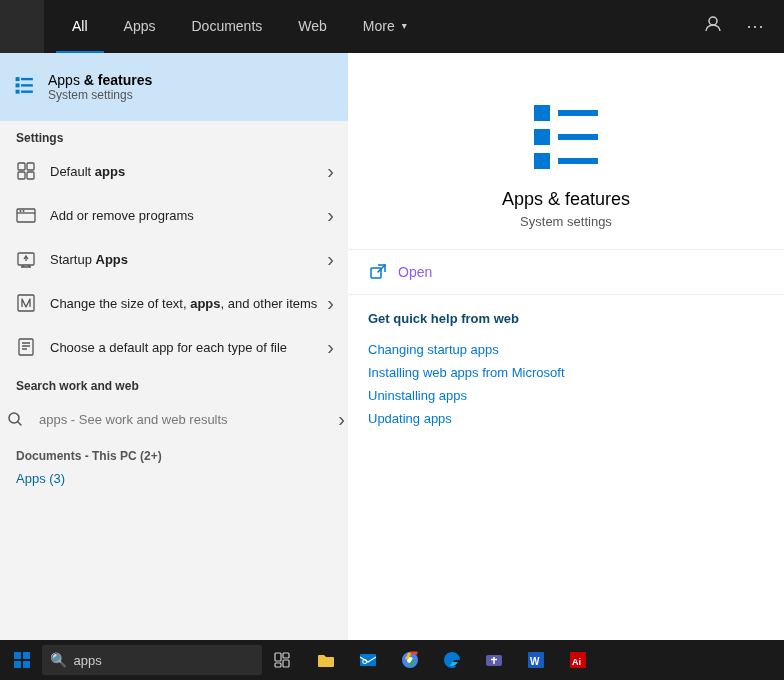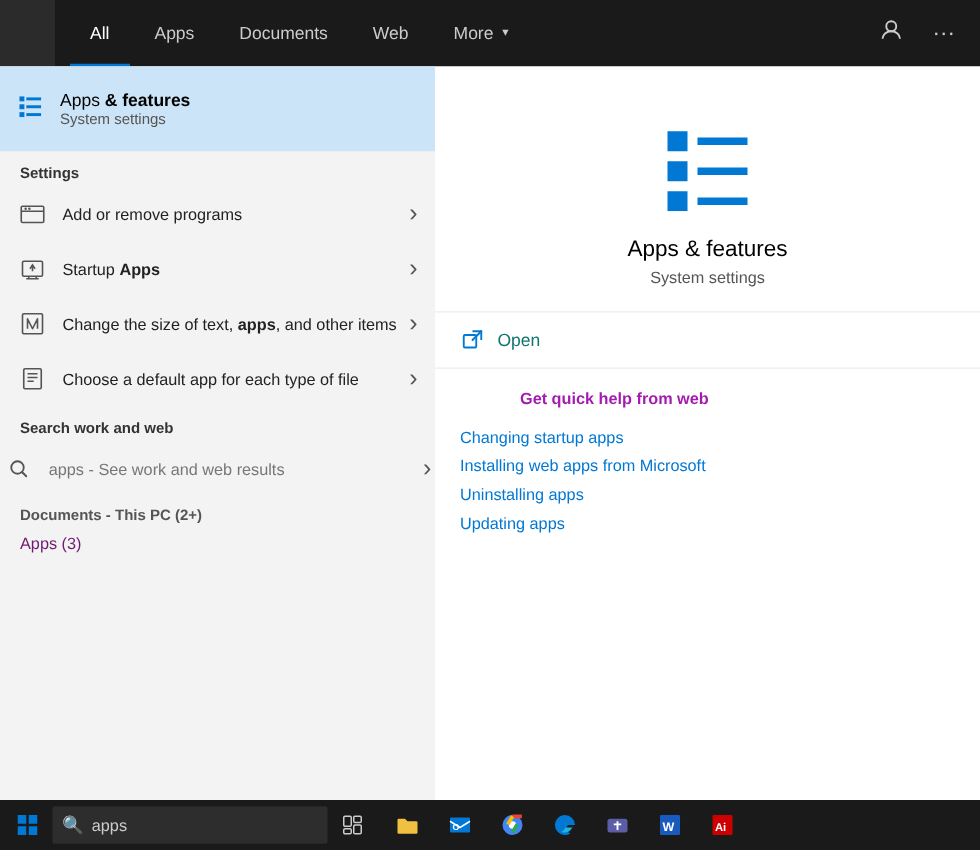--- a/index.html
+++ b/index.html
@@ -153,21 +153,21 @@
 
     
     .documents-header {
       font-size: 12px;
       color: #555;
       font-weight: 600;
       padding: 8px 16px 4px;
     }
     .apps-text {
       font-size: 13px;
-      color: #701a75;
+      color: #0369a1;
       padding: 4px 16px 8px;
     }
 
     
     .right-panel {
       flex: 1;
       background: #fff;
       display: flex;
       flex-direction: column;
       padding: 0;
@@ -214,32 +214,31 @@
       width: 20px;
       height: 20px;
       display: flex;
       align-items: center;
       justify-content: center;
       color: #0078d4;
       font-size: 16px;
     }
     .open-label {
       font-size: 14px;
-      color: #0f766e;
+      color: #8b5cf6;
     }
 
     .quick-help {
       padding: 16px 20px 8px;
     }
     .quick-help-title {
       font-size: 13px;
       font-weight: 600;
-      color: #a21caf;
+      color: #0c4a6e;
       margin-bottom: 12px;
-      margin-left: 48px;
     }
     .help-link {
       font-size: 13px;
       color: #0078d4;
       padding: 4px 0;
       cursor: pointer;
       display: block;
     }
 
     
@@ -357,20 +356,34 @@
         <div class="best-match-subtitle">
           <span>System settings</span>
         </div>
       </div>
     </div>
 
     <div class="section-header">
       <span>Settings</span>
     </div>
 
+    <div class="menu-item">
+      <div class="menu-item-icon">
+        <svg width="20" height="20" viewBox="0 0 20 20" fill="none">
+          <rect x="2" y="2" width="7" height="7" rx="1" stroke="#555" stroke-width="1.3"></rect>
+          <rect x="11" y="2" width="7" height="7" rx="1" stroke="#555" stroke-width="1.3"></rect>
+          <rect x="2" y="11" width="7" height="7" rx="1" stroke="#555" stroke-width="1.3"></rect>
+          <rect x="11" y="11" width="7" height="7" rx="1" stroke="#555" stroke-width="1.3"></rect>
+        </svg>
+      </div>
+      <div class="menu-item-text">
+        Default <b>apps</b>
+      </div>
+      <div class="menu-item-arrow chevron-right"></div>
+    </div>
 
     <div class="menu-item">
       <div class="menu-item-icon">
         <svg width="20" height="20" viewBox="0 0 20 20" fill="none">
           <rect x="1" y="4" width="18" height="13" rx="1" stroke="#555" stroke-width="1.3"></rect>
           <path d="M1 8h18" stroke="#555" stroke-width="1.3"></path>
           <circle cx="4.5" cy="6" r="1" fill="#555"></circle>
           <circle cx="7.5" cy="6" r="1" fill="#555"></circle>
         </svg>
       </div>

